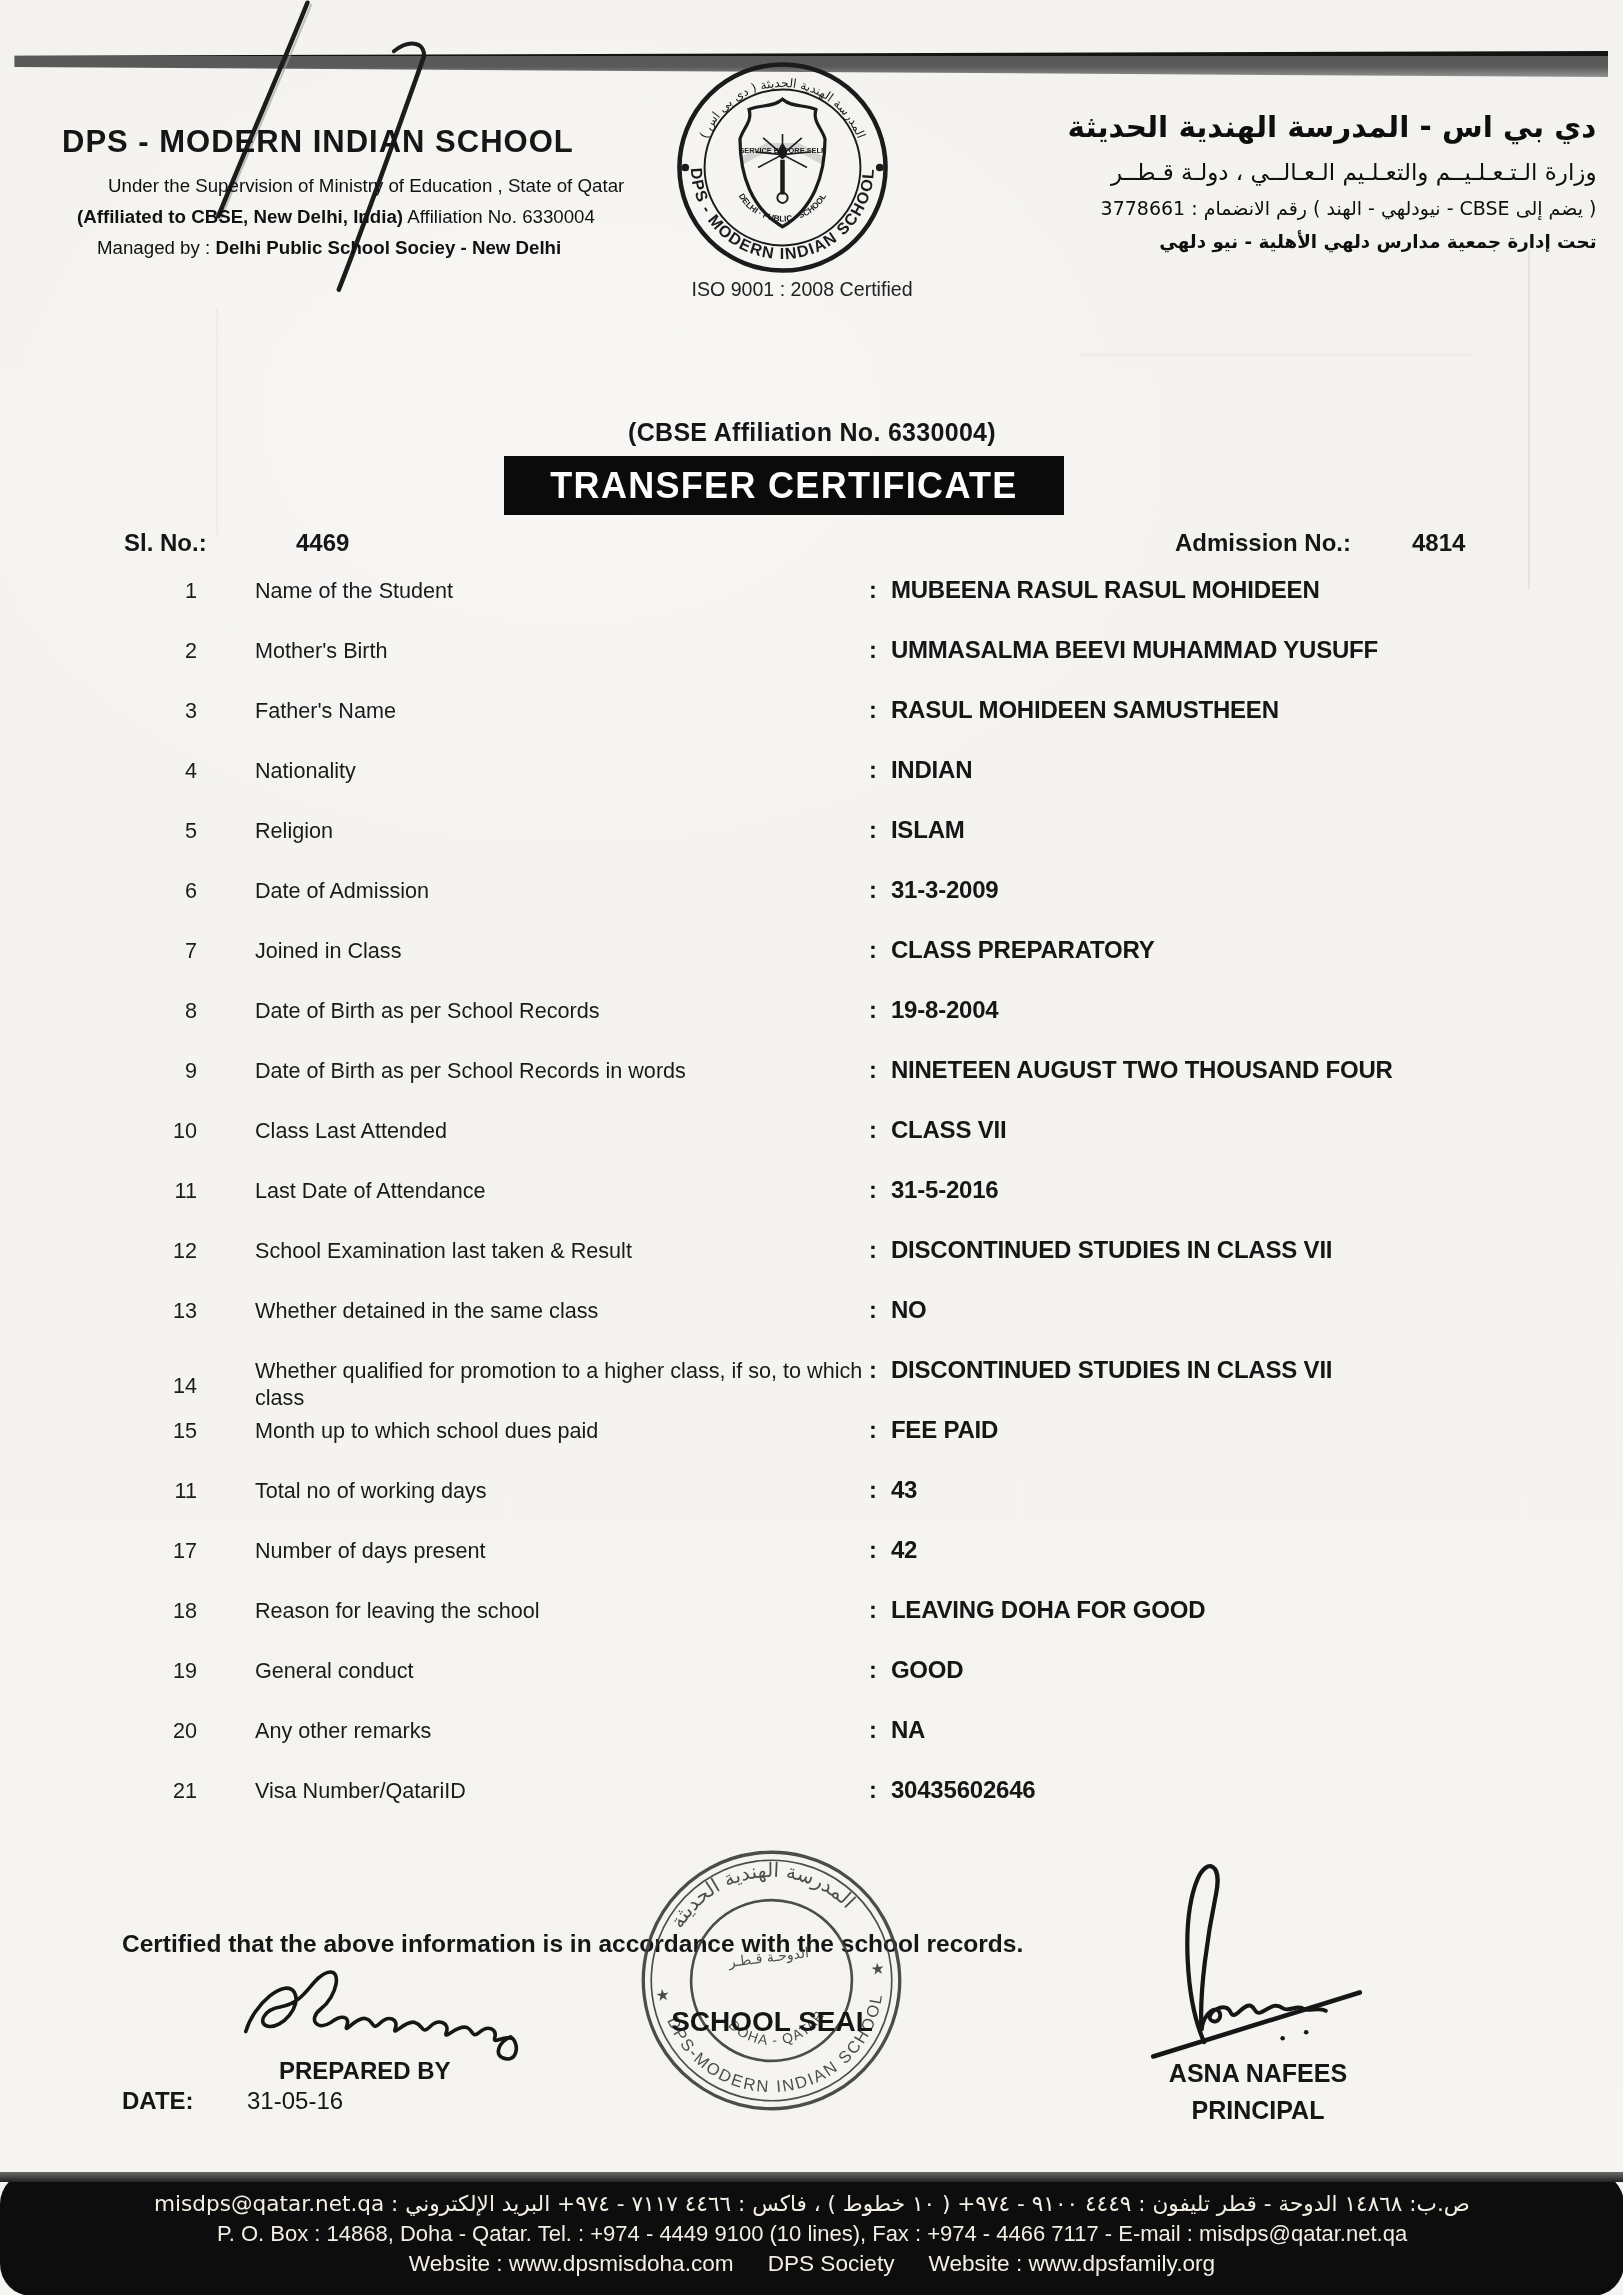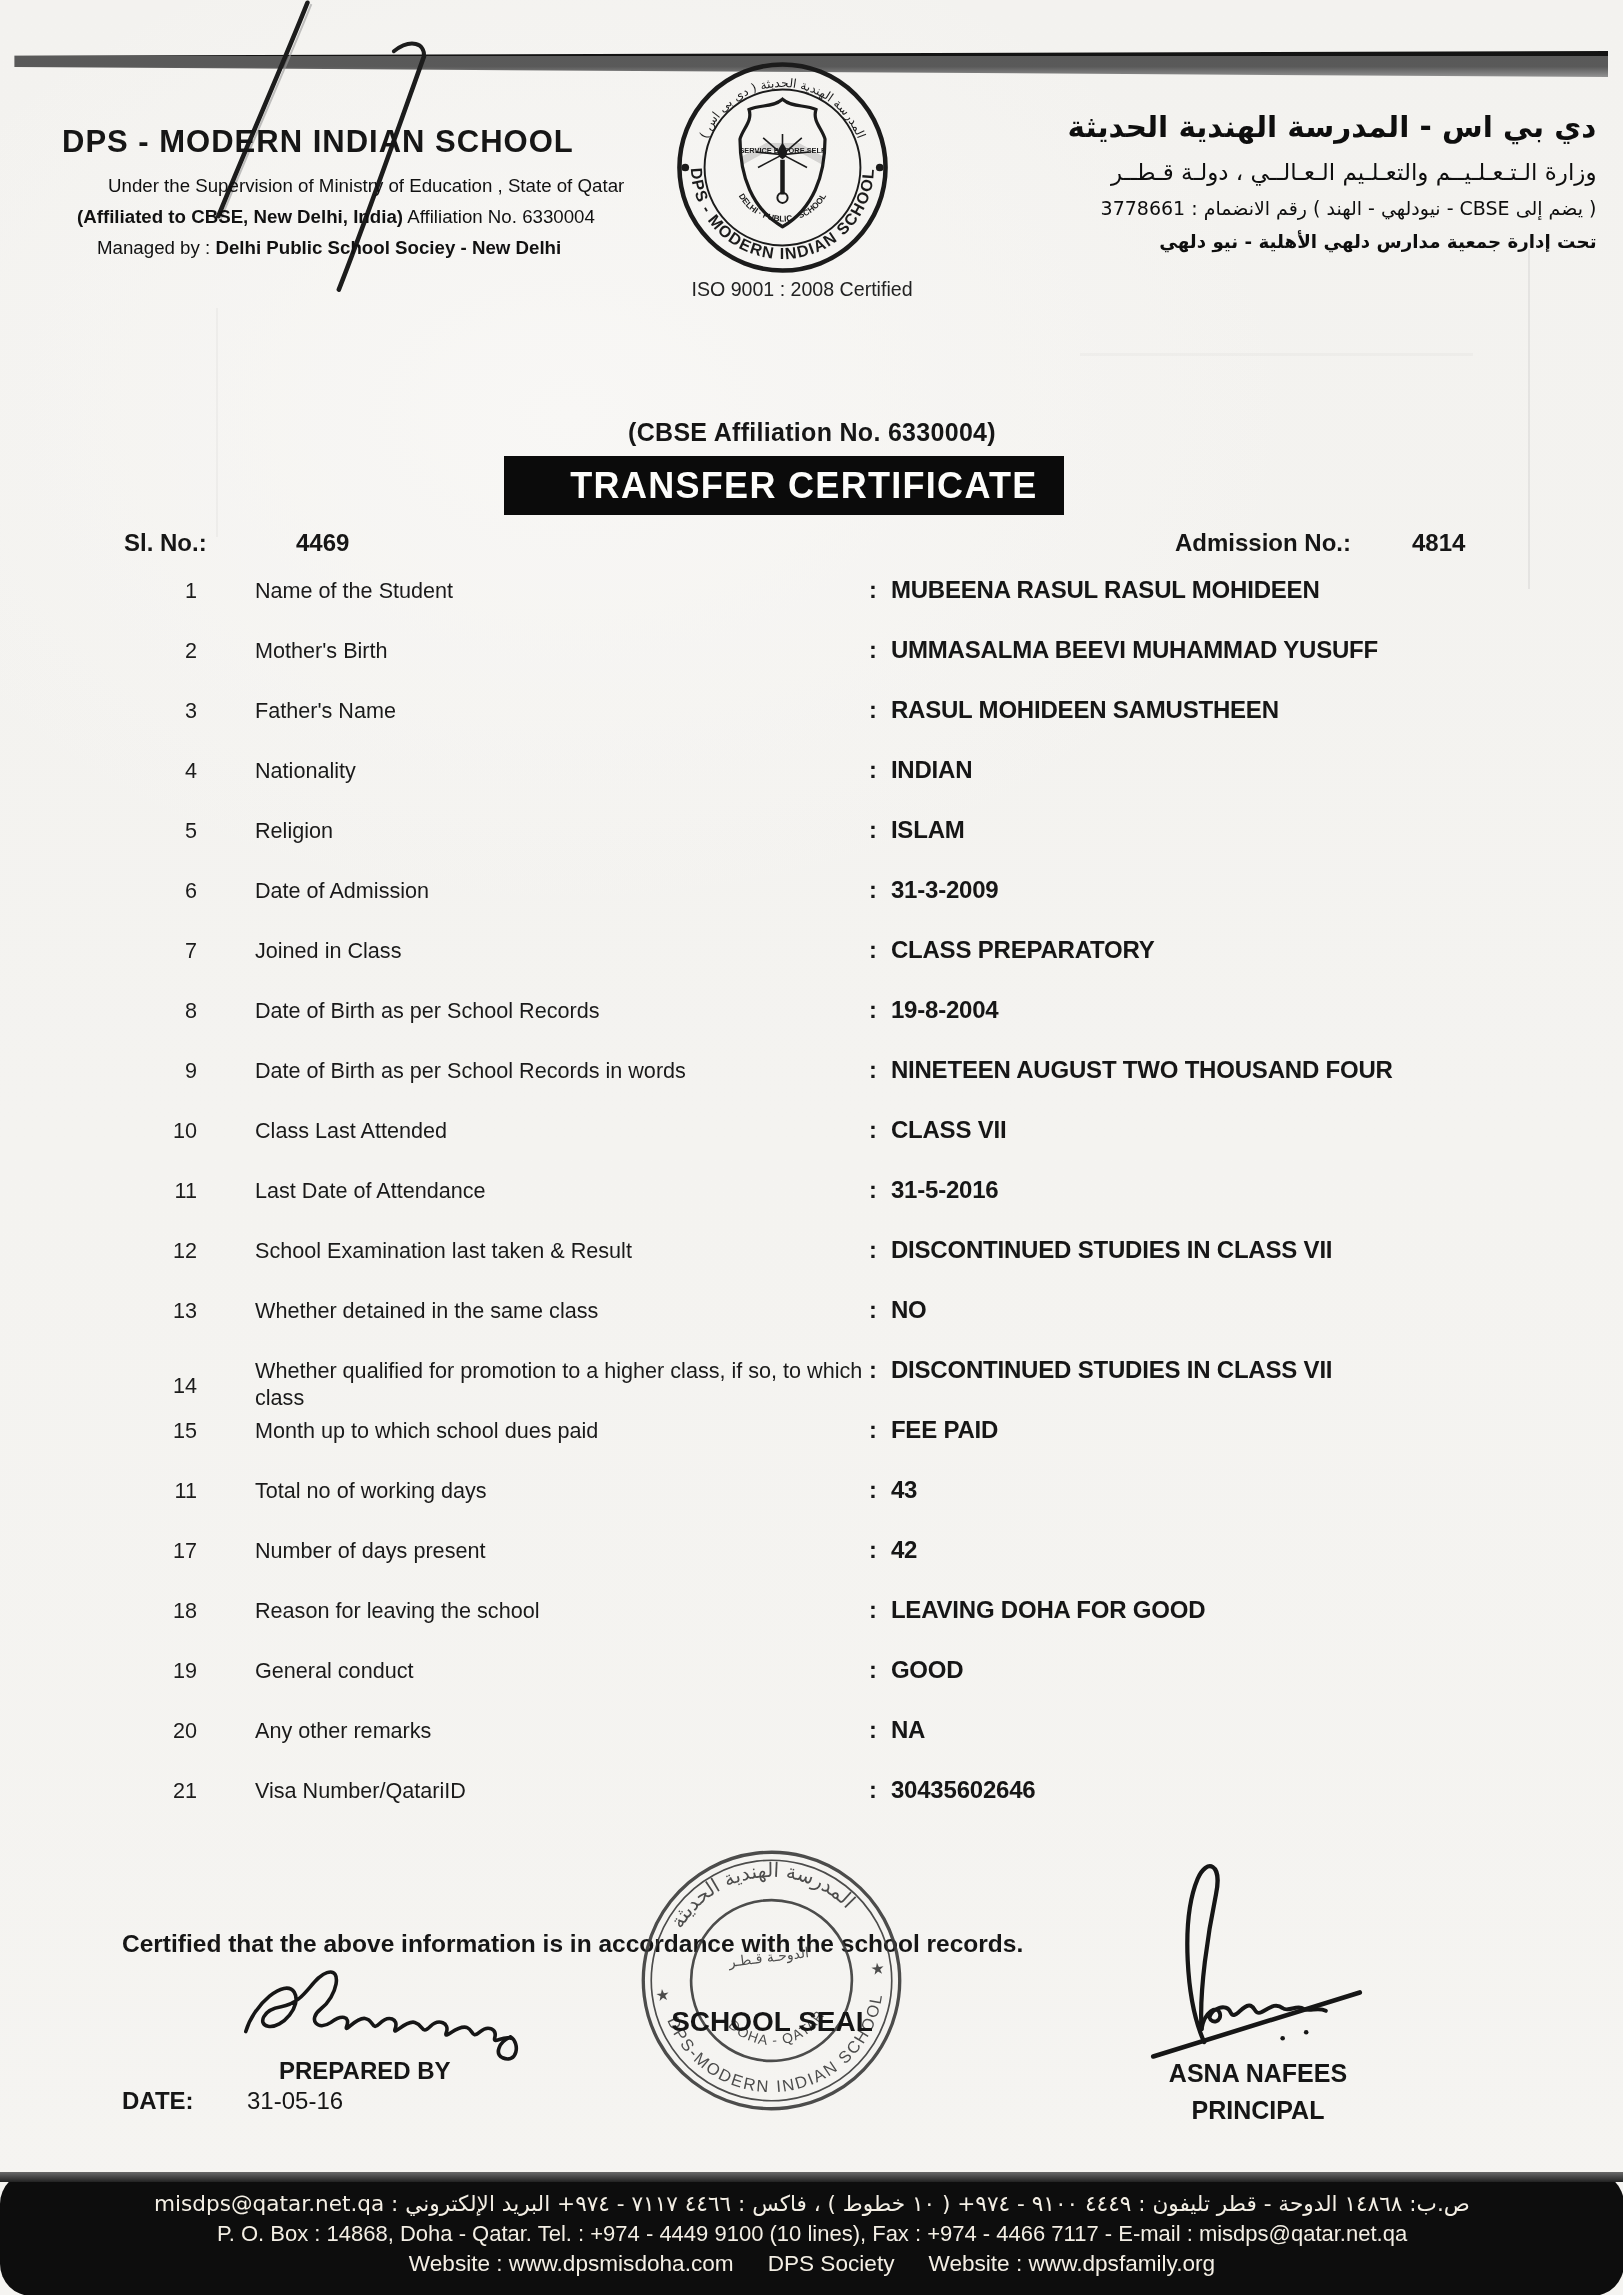--- a/index.html
+++ b/index.html
@@ -25,21 +25,21 @@
   .hdr-ar{position:absolute;right:27.5px;top:80px;width:707px;text-align:right;direction:rtl;
     font-family:"DejaVu Sans",sans-serif;color:#0e0e0e;margin-top:28px;}
   .ar1{font-size:29.5px;font-weight:bold;line-height:38px;margin-bottom:10.5px;}
   .ar2{font-size:23px;line-height:31px;margin-bottom:7.9px;}
   .ar3{font-size:19px;line-height:27.5px;margin-bottom:6.5px;}
   .ar4{font-size:18.3px;font-weight:bold;line-height:26px;}
   
   .cbse-line{position:absolute;left:0;top:418px;width:1624px;text-align:center;font-size:25px;font-weight:bold;letter-spacing:0.3px;}
   .titlebar{position:absolute;left:504px;top:456px;width:560px;height:59px;background:#0b0b0b;}
   .titlebar .t{display:block;width:100%;text-align:center;line-height:59px;color:#fdfdfb;
-    font-size:36px;font-weight:bold;letter-spacing:1.3px;padding-left:20px;}
+    font-size:36px;font-weight:bold;letter-spacing:1.3px;}
   
   .slno-label{position:absolute;left:124px;top:529px;font-size:24px;font-weight:bold;}
   .slno-value{position:absolute;left:296px;top:529px;font-size:24px;font-weight:bold;}
   .adm-label{position:absolute;left:1175px;top:529px;font-size:24px;font-weight:bold;}
   .adm-value{position:absolute;left:1412px;top:529px;font-size:24px;font-weight:bold;}
   
   .rows{position:absolute;left:124px;top:576px;width:1382px;}
   .row{display:flex;align-items:flex-start;min-height:60px;}
   .row .no{width:73px;text-align:right;font-size:21.6px;padding-top:2px;color:#1c1c1c;}
   .row .lbl{margin-left:58px;width:610px;font-size:21.6px;line-height:27px;padding-top:1.3px;color:#1a1a1a;}

